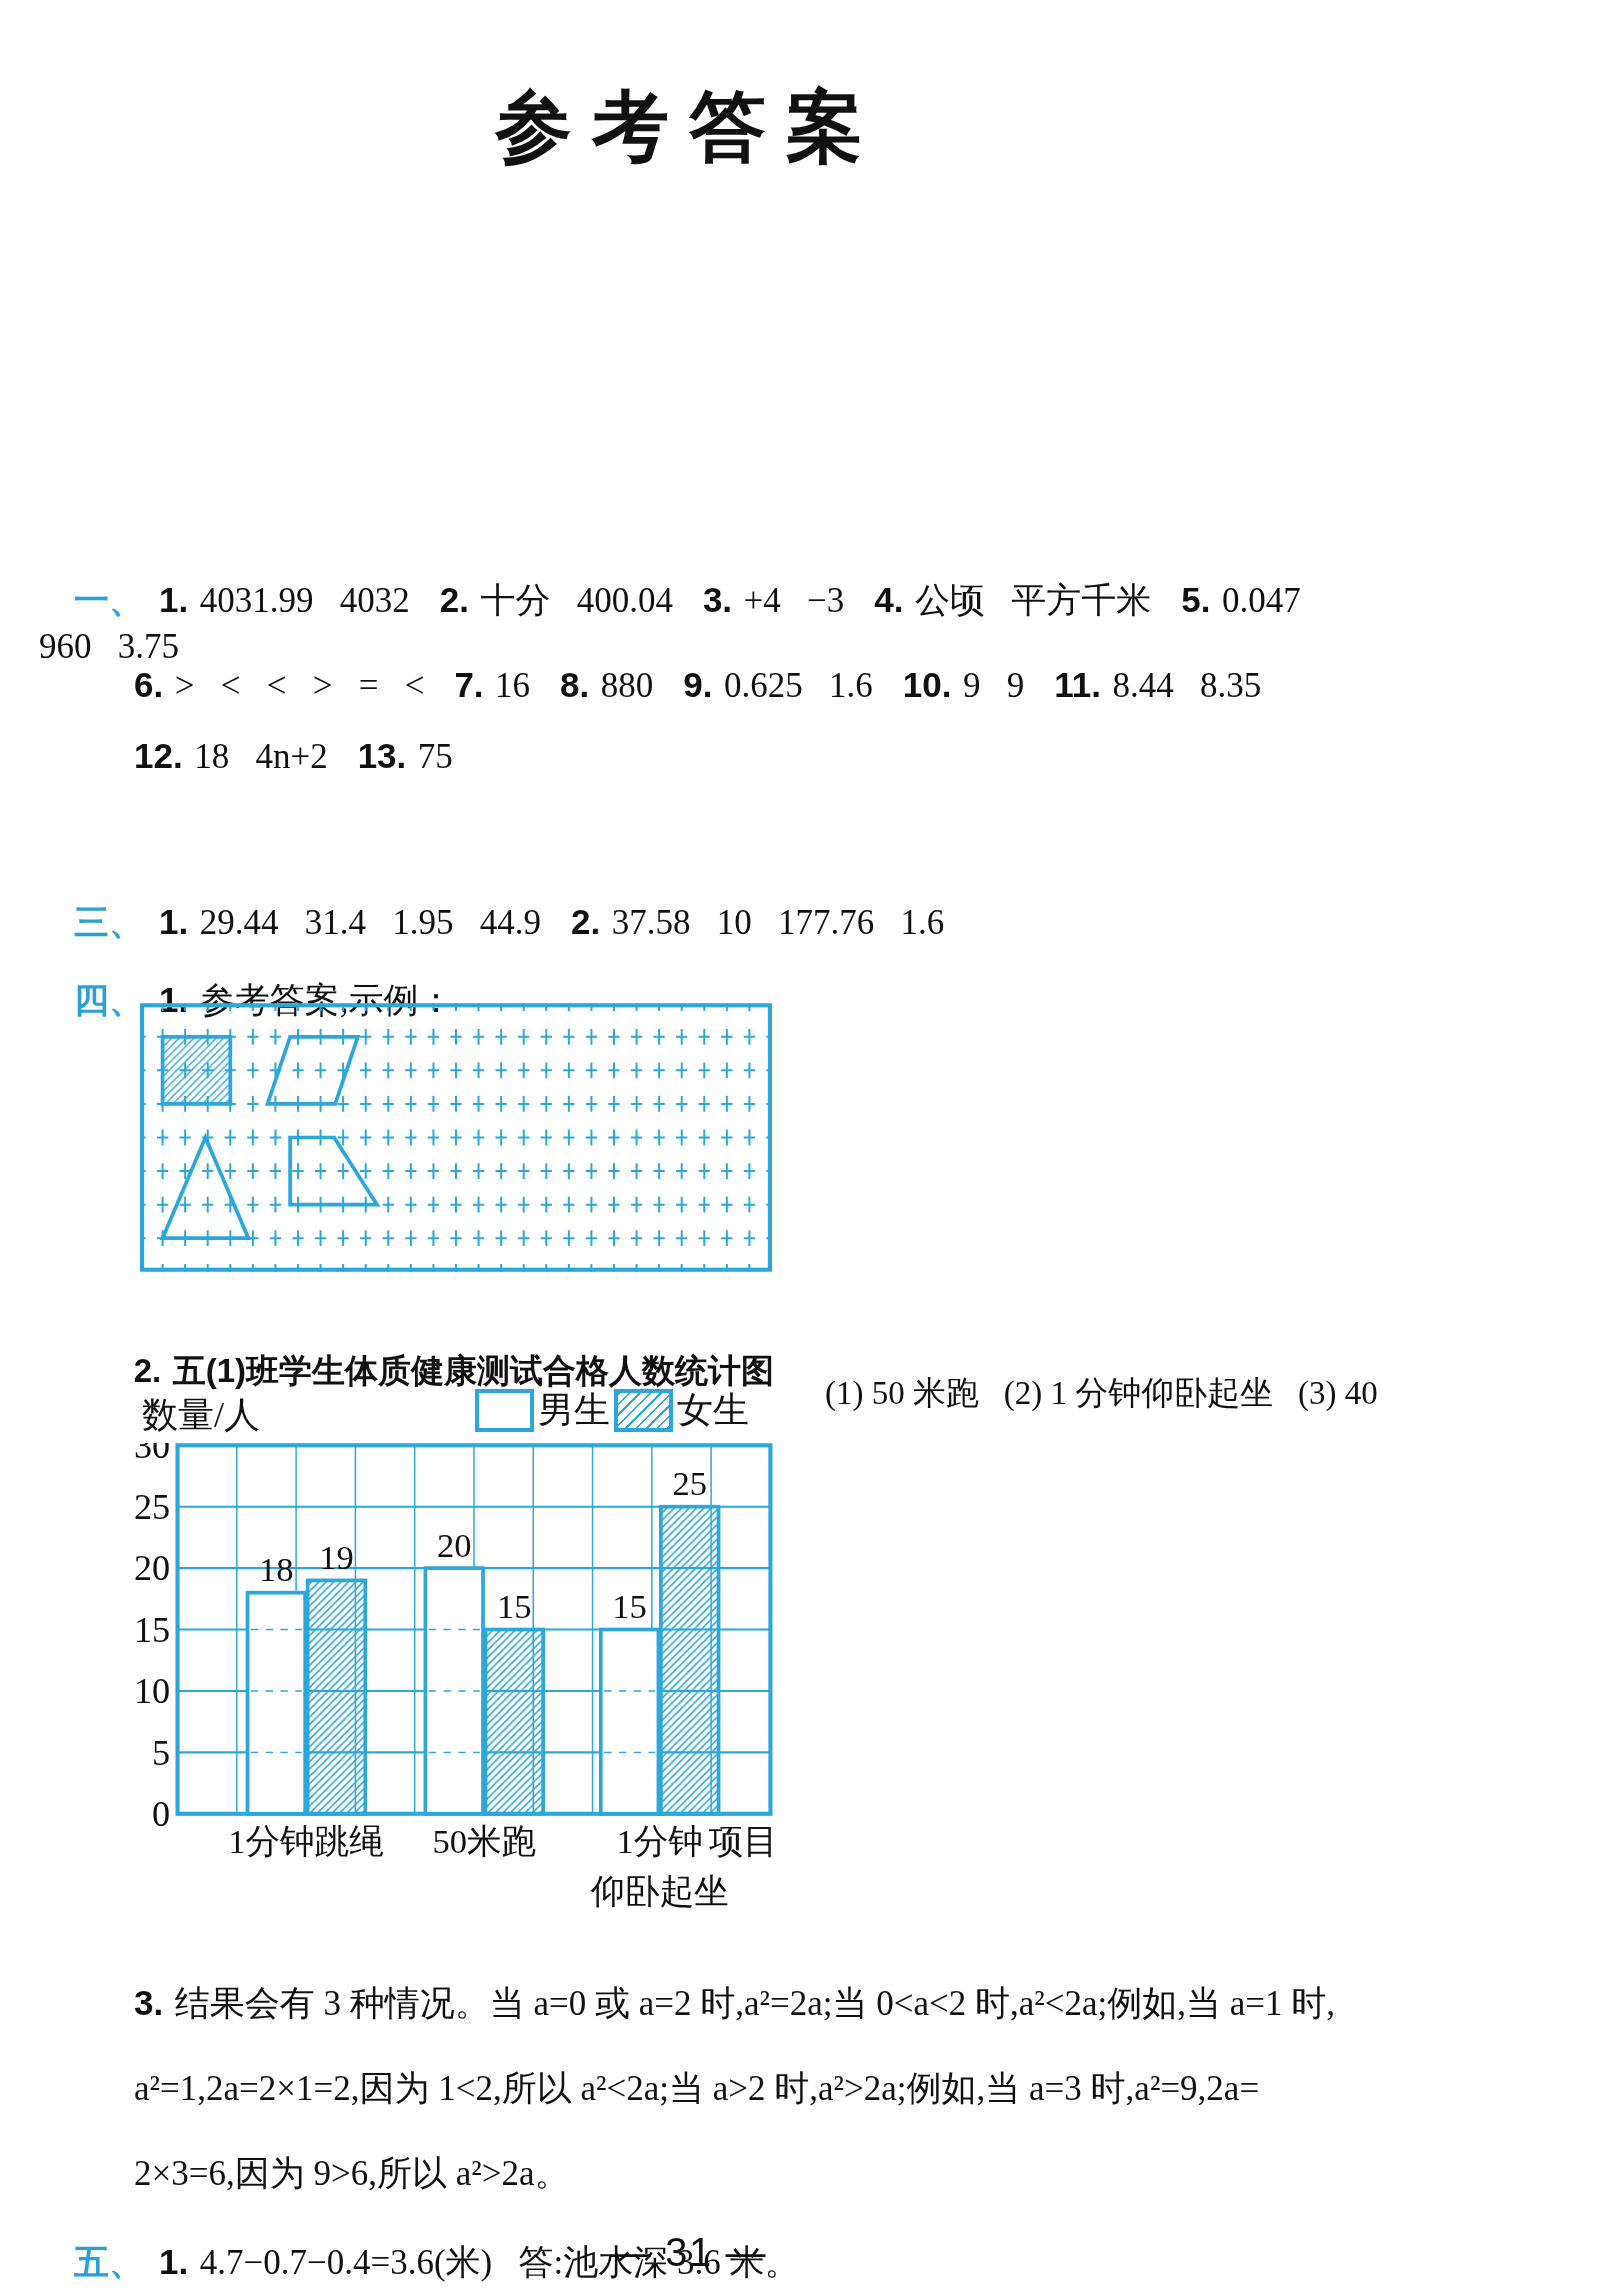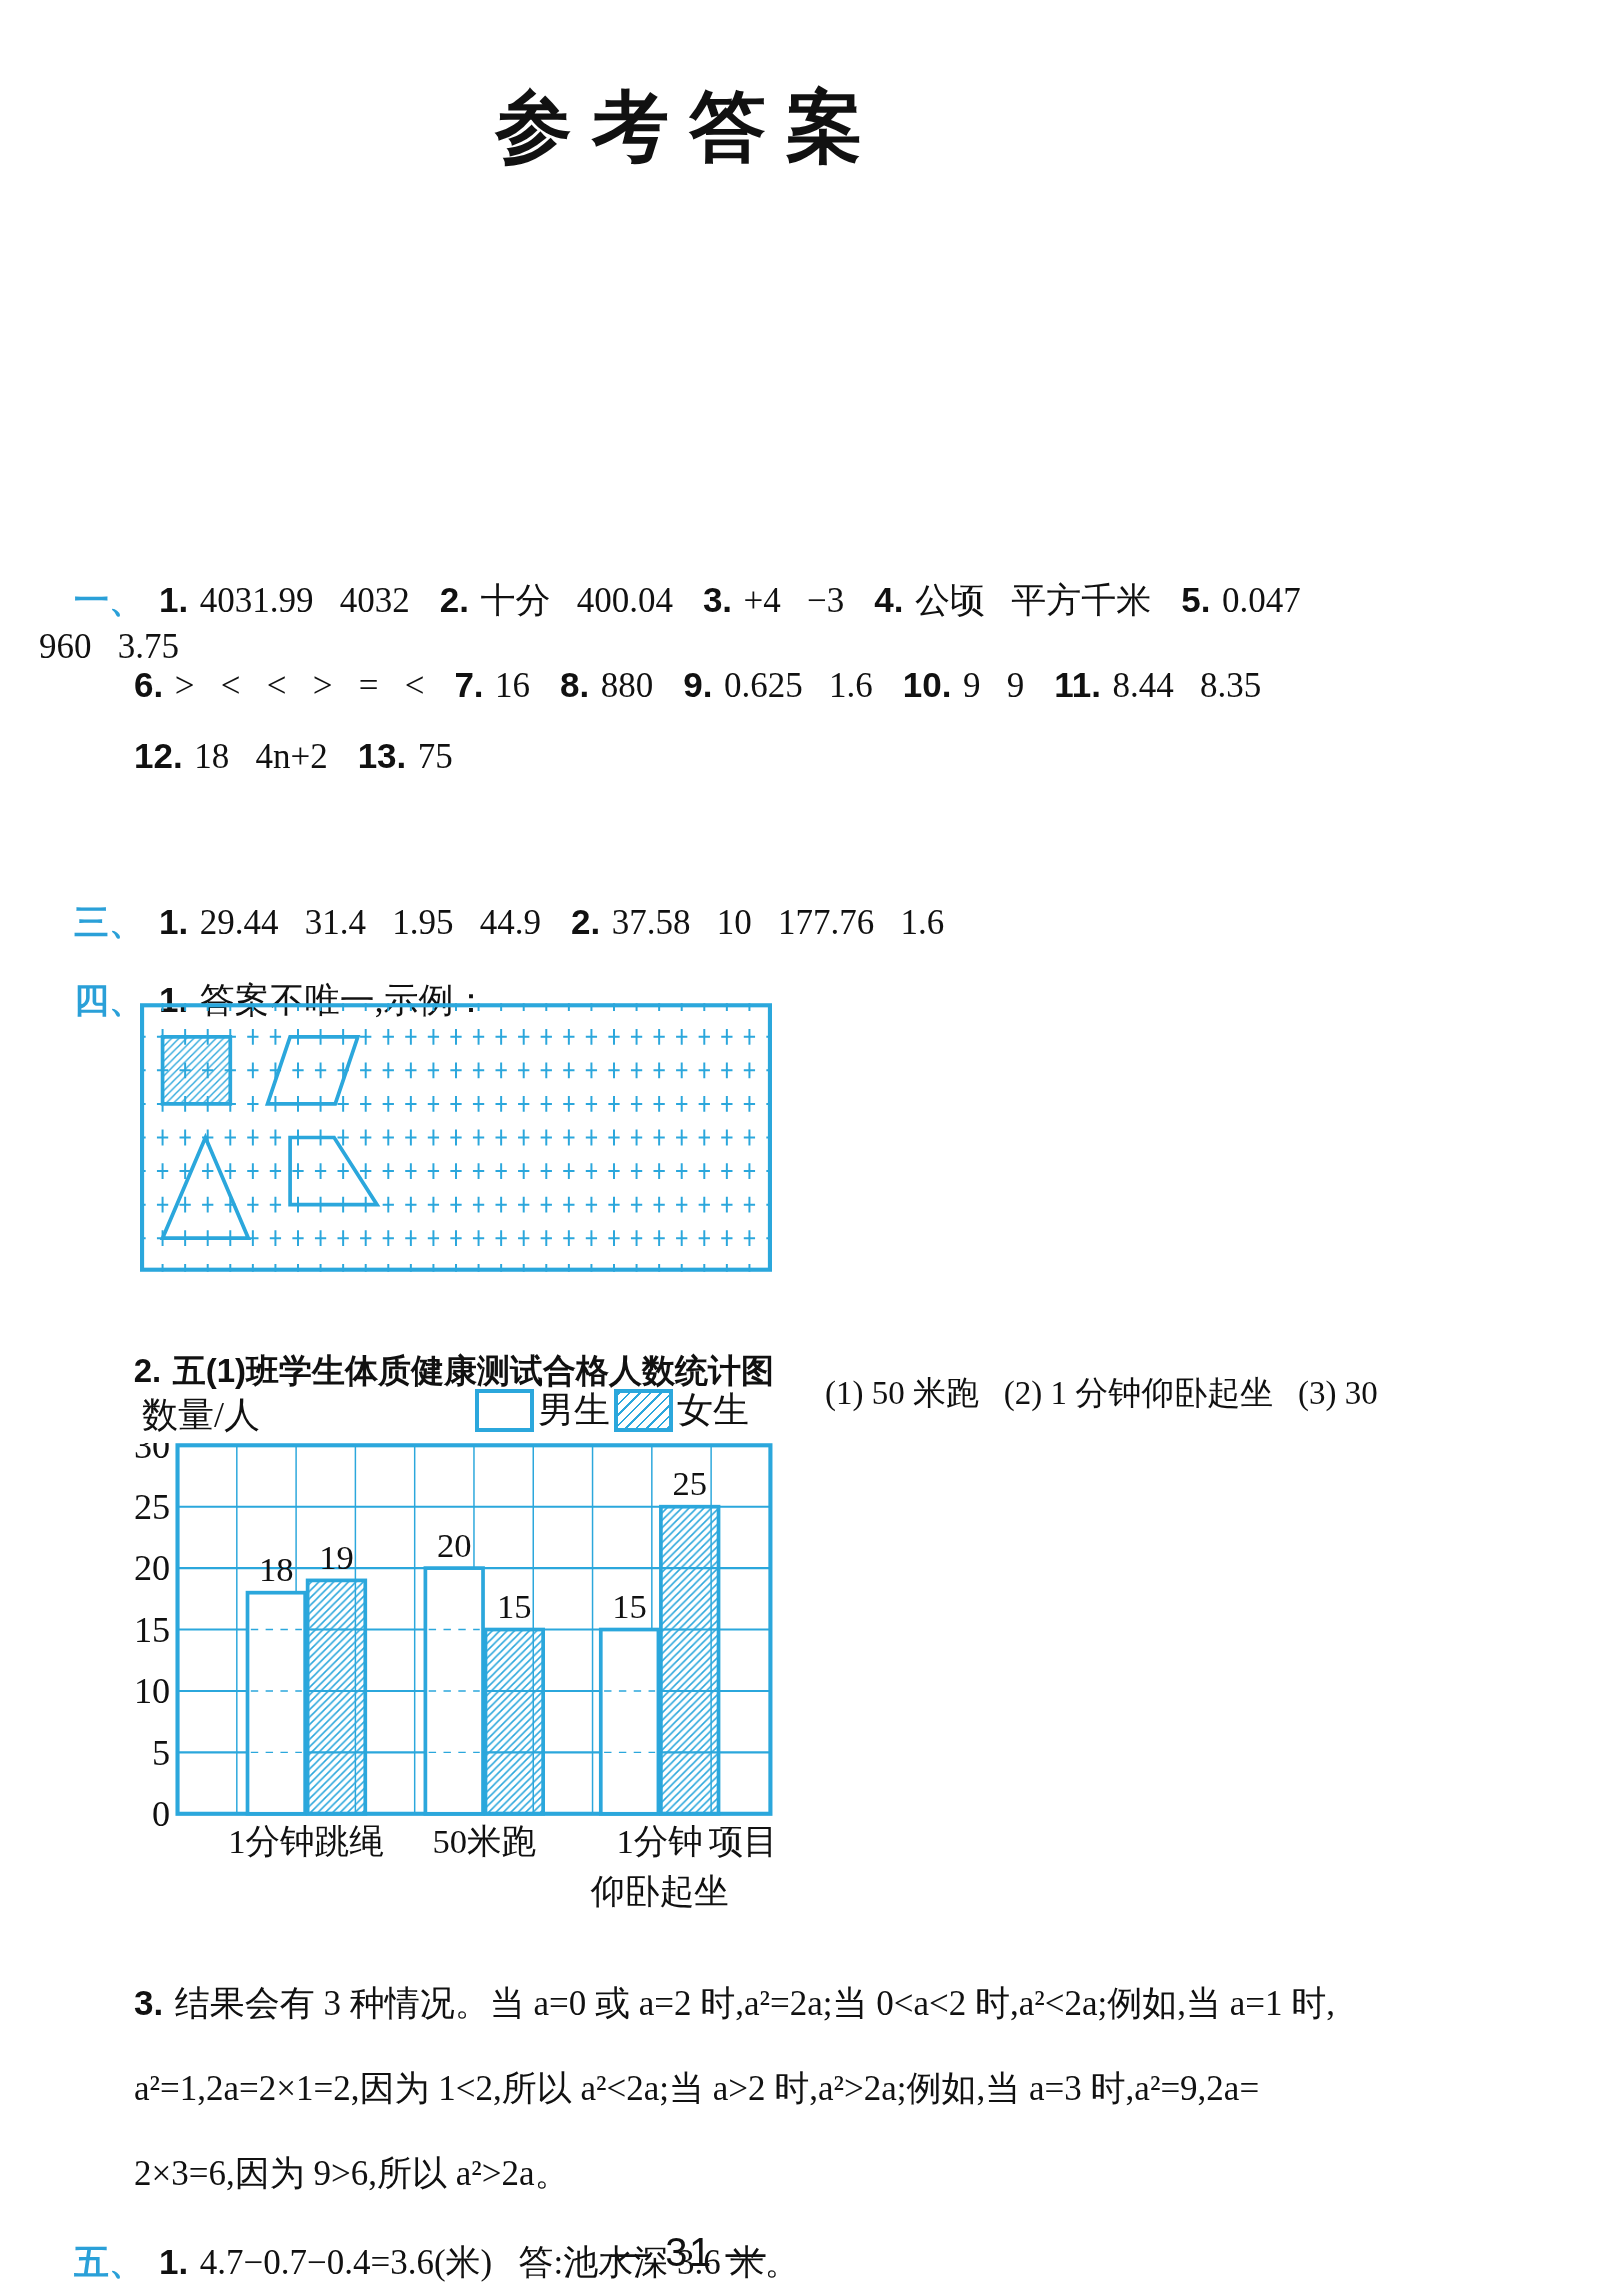--- a/index.html
+++ b/index.html
@@ -49,21 +49,21 @@
   <div class="abs ans-row indent" style="top:687px">
     <span class="inum first">12.</span><span class="ival">18   4n+2</span><span class="inum">13.</span><span class="ival">75</span>
   </div>
 
 
   <div class="abs ans-row" style="top:853px">
     <span class="sec">三、</span><span class="inum first">1.</span><span class="ival">29.44   31.4   1.95   44.9</span><span class="inum">2.</span><span class="ival">37.58   10   177.76   1.6</span>
   </div>
 
   <div class="abs ans-row" style="top:931px">
-    <span class="sec">四、</span><span class="inum first">1.</span><span class="ival">答案不唯一,示例：</span>
+    <span class="sec">四、</span><span class="inum first">1.</span><span class="ival">参考答案,示例：</span>
   </div>
 
   <svg id="grid-fig" class="abs" width="632" height="269" viewBox="0 0 767.2 326">
     <defs>
       <pattern id="gf-hatch" width="9" height="9" patternUnits="userSpaceOnUse">
         <path d="M0,9 L9,0 M-2.25,2.25 L2.25,-2.25 M6.75,11.25 L11.25,6.75" stroke="#2ba7dc" stroke-width="1.7" fill="none"></path>
       </pattern>
     </defs>
     <g id="grid-fig-lines">
         <line x1="27.4" y1="0" x2="27.4" y2="326" stroke="#2ba7dc" stroke-width="2.4" stroke-dasharray="19.1525 21.5975" stroke-dashoffset="9.57625"></line>
@@ -186,21 +186,21 @@
           <text x="56" y="17.5" text-anchor="end" font-size="44">30</text>
           <text x="221" y="498" text-anchor="middle" font-size="42">1分钟跳绳</text>
           <text x="437.5" y="498" text-anchor="middle" font-size="42">50米跑</text>
           <text x="650.5" y="498" text-anchor="middle" font-size="42">1分钟</text>
           <text x="650.5" y="558" text-anchor="middle" font-size="42">仰卧起坐</text>
           <text x="752" y="498" text-anchor="middle" font-size="42">项目</text>
         </g>
     </svg>
   </div>
 
-  <div class="abs chart-inline-answers ival">(1) 50 米跑   (2) 1 分钟仰卧起坐   (3) 30</div>
+  <div class="abs chart-inline-answers ival">(1) 50 米跑   (2) 1 分钟仰卧起坐   (3) 40</div>
 
   <div class="abs ans-row indent" style="top:1934px">
     <span class="inum first">3.</span><span class="ival">结果会有 3 种情况。当 a=0 或 a=2 时,a²=2a;当 0&lt;a&lt;2 时,a²&lt;2a;例如,当 a=1 时,</span>
   </div>
   <div class="abs ans-row indent" style="top:2020px">
     <span class="ival">a²=1,2a=2×1=2,因为 1&lt;2,所以 a²&lt;2a;当 a&gt;2 时,a²&gt;2a;例如,当 a=3 时,a²=9,2a=</span>
   </div>
   <div class="abs ans-row indent" style="top:2105px">
     <span class="ival">2×3=6,因为 9&gt;6,所以 a²&gt;2a。</span>
   </div>

